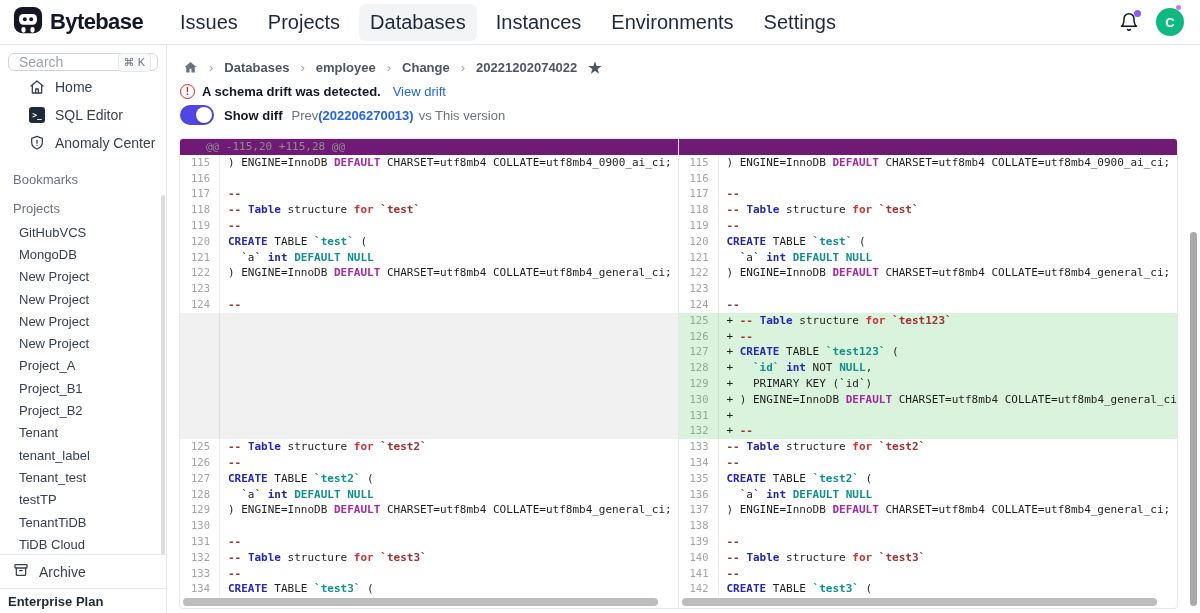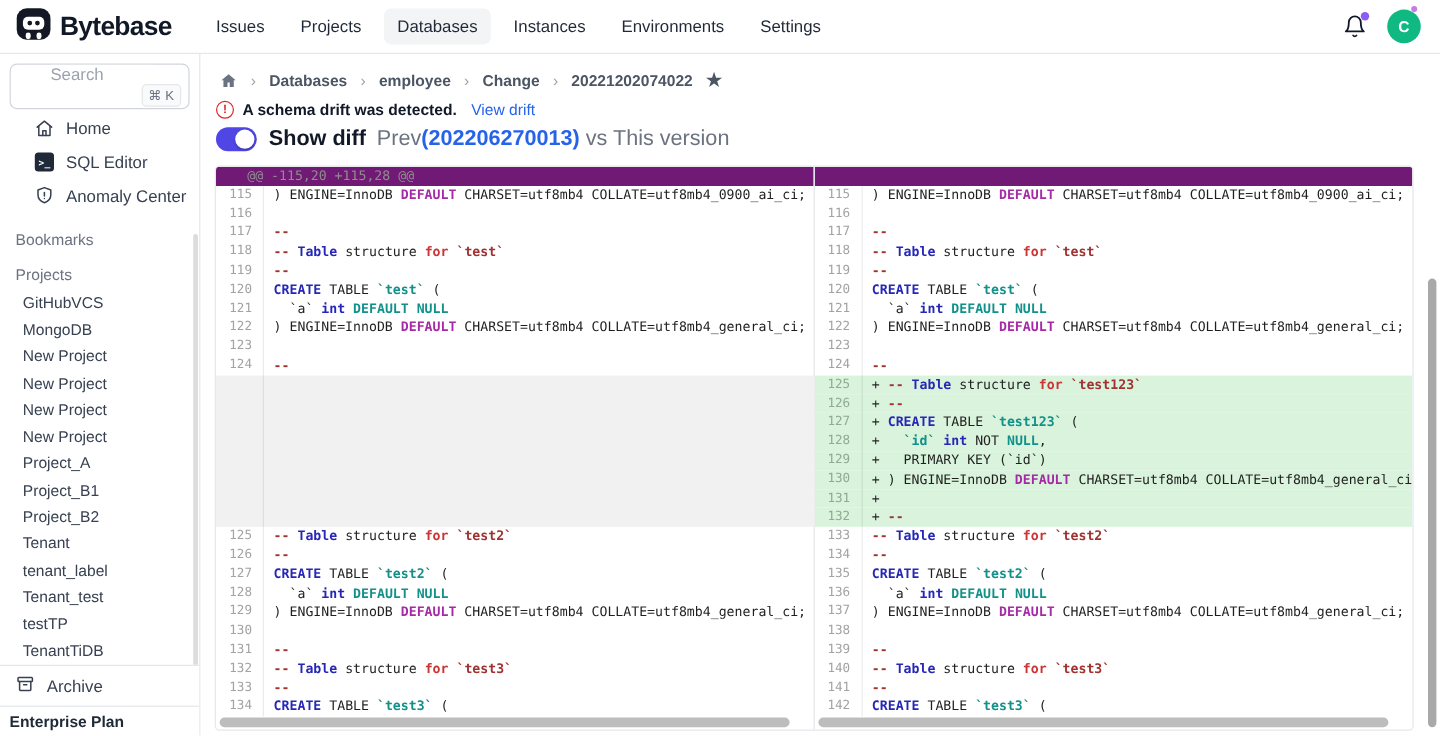--- a/index.html
+++ b/index.html
@@ -5,34 +5,34 @@
   * { box-sizing: border-box; margin: 0; padding: 0; }
   html,body { width:1200px; height:613px; overflow:hidden; }
   body { font-family:"Liberation Sans",sans-serif; background:#fff; position:relative; color:#1f2937; }
 
   
   .topbar { position:absolute; top:0; left:0; right:0; height:45px; background:#fff;
             border-bottom:1px solid #e5e7eb; display:flex; align-items:center; z-index:10; }
   .brand { display:flex; align-items:center; gap:7px; padding-left:13px; }
   .brand-name { font-size:22px; font-weight:bold; color:#111827; letter-spacing:-0.6px; }
   .topnav { display:flex; align-items:center; gap:8px; margin-left:26px; }
-  .topnav .nav-item { font-size:14px; color:#1f2937; padding:7px 11px; border-radius:6px; cursor:pointer; }
+  .topnav .nav-item { font-size:20px; color:#1f2937; padding:7px 11px; border-radius:6px; cursor:pointer; }
   .topnav .nav-item.active { background:#f3f4f6; }
   .topbar-right { margin-left:auto; display:flex; align-items:center; gap:17px; padding-right:16px; }
   .bell-wrap { position:relative; width:20px; height:20px; }
   .notif-dot { position:absolute; top:-2px; right:-2px; width:7px; height:7px; border-radius:50%; }
   .avatar { position:relative; width:28px; height:28px; border-radius:50%; color:#fff; font-size:13px;
             font-weight:bold; display:flex; align-items:center; justify-content:center; }
   .avatar-dot { position:absolute; top:-3px; right:3px; width:5px; height:5px; border-radius:50%; background:#c47ae8; }
 
   
   .sidebar { position:absolute; top:45px; left:0; width:167px; bottom:0; background:#fff;
              border-right:1px solid #e5e7eb; }
-  .search-box { margin:8px; height:38px; border:1px solid #d1d5db; border-radius:6px;
-                display:flex; align-items:center; padding:0 6px 0 10px; background:#fff;flex-direction:column; }
+  .search-box { margin:8px; height:18px; border:1px solid #d1d5db; border-radius:6px;
+                display:flex; align-items:center; padding:0 6px 0 10px; background:#fff; }
   .search-box input { border:none; outline:none; width:86px; font-size:14px; color:#374151;
                       font-family:"Liberation Sans",sans-serif; }
   .search-box input::placeholder { color:#9ca3af; }
   .kbd { margin-left:auto; font-size:11px; color:#6b7280; border:1px solid #e5e7eb; background:#f9fafb;
          border-radius:4px; padding:2px 5px; white-space:nowrap; }
   .side-item { height:28px; display:flex; align-items:flex-start; gap:10px; padding-left:29px;
                font-size:14px; color:#374151; cursor:pointer; }
   .term-icon { width:16px; height:16px; background:#1f2937; border-radius:3px; color:#fff;
                font-family:"DejaVu Sans Mono",monospace; font-size:8px; font-weight:bold;
                display:flex; align-items:center; justify-content:center; }
@@ -51,21 +51,21 @@
   .breadcrumb { position:absolute; top:60px; left:183px; display:flex; align-items:center; gap:11px;
                 font-size:13px; font-weight:bold; color:#4b5563; }
   .crumb { cursor:pointer; }
   .crumb-sep { color:#9ca3af; font-weight:normal; font-size:13px; }
   .star { color:#4b5563; font-size:15px; cursor:pointer; line-height:1; }
   .alert-row { position:absolute; top:84px; left:180px; display:flex; align-items:center; gap:7px; font-size:13px; }
   .alert-icon { width:15px; height:15px; border:1.5px solid #dc2626; border-radius:50%; color:#dc2626;
                 font-size:10px; font-weight:bold; display:flex; align-items:center; justify-content:center; }
   .alert-msg { font-weight:bold; color:#111827; }
   .link { color:#2563eb; cursor:pointer; }
-  .toggle-row { position:absolute; top:105px; left:180px; display:flex; align-items:center; font-size:18px; }
+  .toggle-row { position:absolute; top:105px; left:180px; display:flex; align-items:center; font-size:13px; }
   .toggle { width:34px; height:20px; border-radius:10px; position:relative; cursor:pointer; }
   .knob { position:absolute; top:2px; right:2px; width:16px; height:16px; border-radius:50%; background:#fff;
           box-shadow:0 1px 2px rgba(0,0,0,.25); }
   .toggle-label { font-weight:bold; color:#111827; margin-left:10px; }
   .muted { color:#6b7280; }
 
   
   .diff { position:absolute; top:138px; left:179px; width:999px; height:471px;
           border:1px solid #e5e7eb; border-radius:4px; background:#fff; display:flex; overflow:hidden; }
   .pane { width:499px; position:relative; overflow:hidden; }

